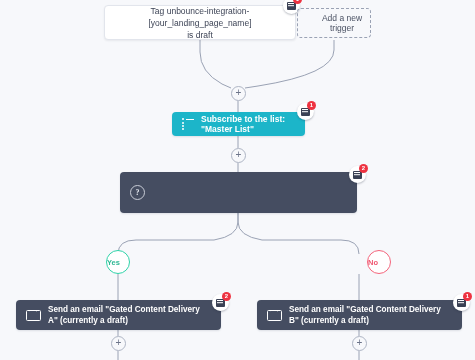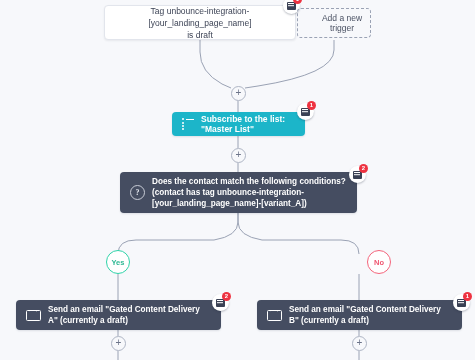--- a/index.html
+++ b/index.html
@@ -199,21 +199,21 @@
     font-family: "Liberation Sans", sans-serif;
   }
 
   
   .branch {
     position: absolute;
     width: 24px; height: 24px;
     border-radius: 50%;
     background: #ffffff;
     box-sizing: border-box;
-    display: flex; align-items: center; justify-content: center;
+    display: flex; align-items: center; justify-content: flex-start;
     font-size: 7.5px; font-weight: bold;
   }
   .branch-yes { border: 1.4px solid #2fd3a9; color: #2fb894; }
   .branch-no  { border: 1.4px solid #f4647b; color: #ef5771; margin-left: 20px; }
 </style>
 </head>
 <body>
 
 <div id="canvas">
 
@@ -285,24 +285,20 @@
   </div>
 
   <div class="plus" style="left:231px; top:148px;">
     <span>+</span>
   </div>
 
   <div class="node node-dark cond" style="left:120px; top:172px; width:237px; height:41px;">
     <span class="node-icon">
       <span class="icon-question">?</span>
     </span>
-    <span class="node-label">
-      <span>Does the contact match the following conditions? (contact has tag</span>
-      <span>unbounce-integration-[your_landing_page_name]-[variant_A])</span>
-    </span>
   </div>
   <div class="badge" style="left:349px; top:166px;">
     <div class="badge-glyph"></div>
     <div class="badge-count">2</div>
   </div>
 
   <div class="branch branch-yes" style="left:106px; top:250px;">
     <span>Yes</span>
   </div>
   <div class="branch branch-no" style="left:347px; top:250px;">

